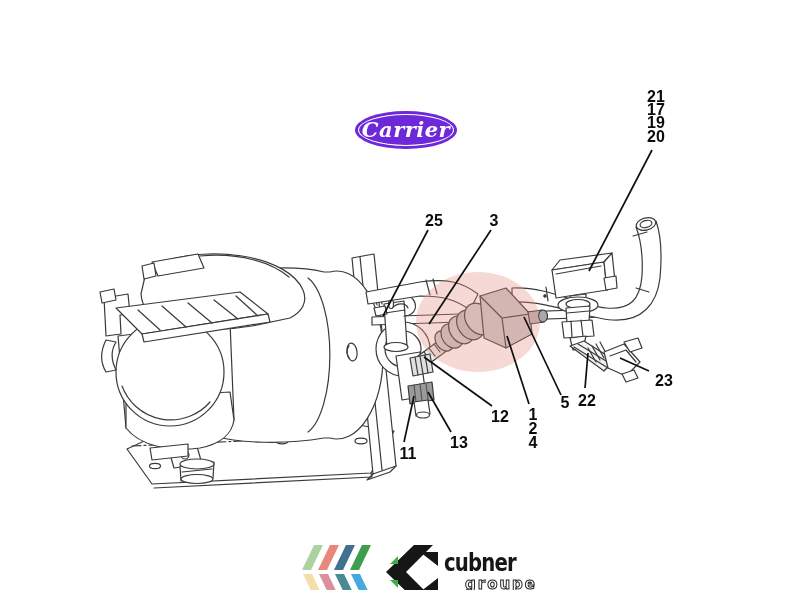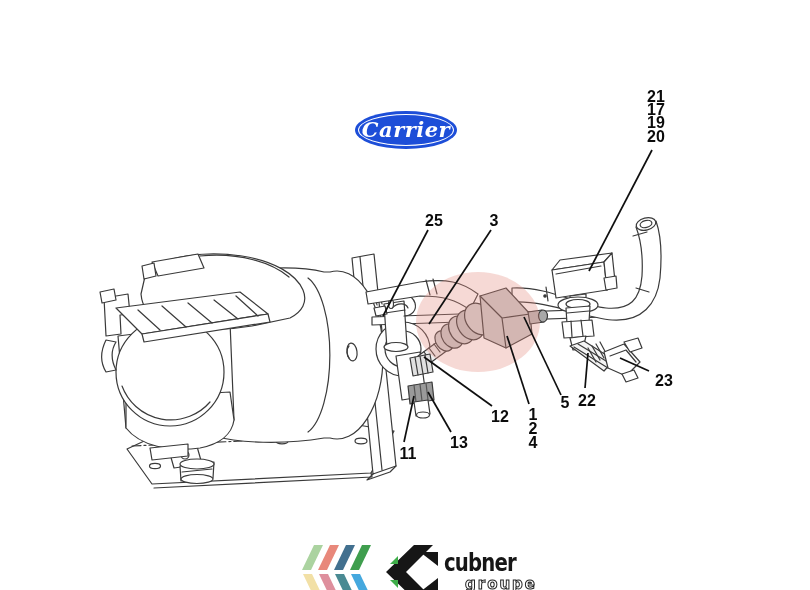--- a/index.html
+++ b/index.html
@@ -27,21 +27,21 @@
                    font-weight:bold;font-size:15px;letter-spacing:2px;color:#333;line-height:1;}
   @supports (-webkit-text-stroke: 1px black){
     .cubner .tagline{color:transparent;-webkit-text-stroke:1px #222;}
   }
 </style>
 </head>
 <body>
 
 <div class="stage">
 
-  <div class="carrier" style="background: #1d4ed8; color: rgb(255, 255, 255);">
+  <div class="carrier" style="background: #6d28d9; color: rgb(255, 255, 255);">
     <div class="ring" style="border-color: rgb(255, 255, 255);"></div>
     <span class="word">Carrier</span>
   </div>
 
   <svg class="drawing" width="810" height="590" viewBox="0 0 810 590">
 
     <g fill="none" stroke="#3A3A3A" stroke-width="1.2" stroke-linejoin="round" stroke-linecap="round">
 
       <g>
         <path d="M127,449 L152,484 L371,473 L394,431 L352,424 L168,430 Z" fill="#fff"></path>

